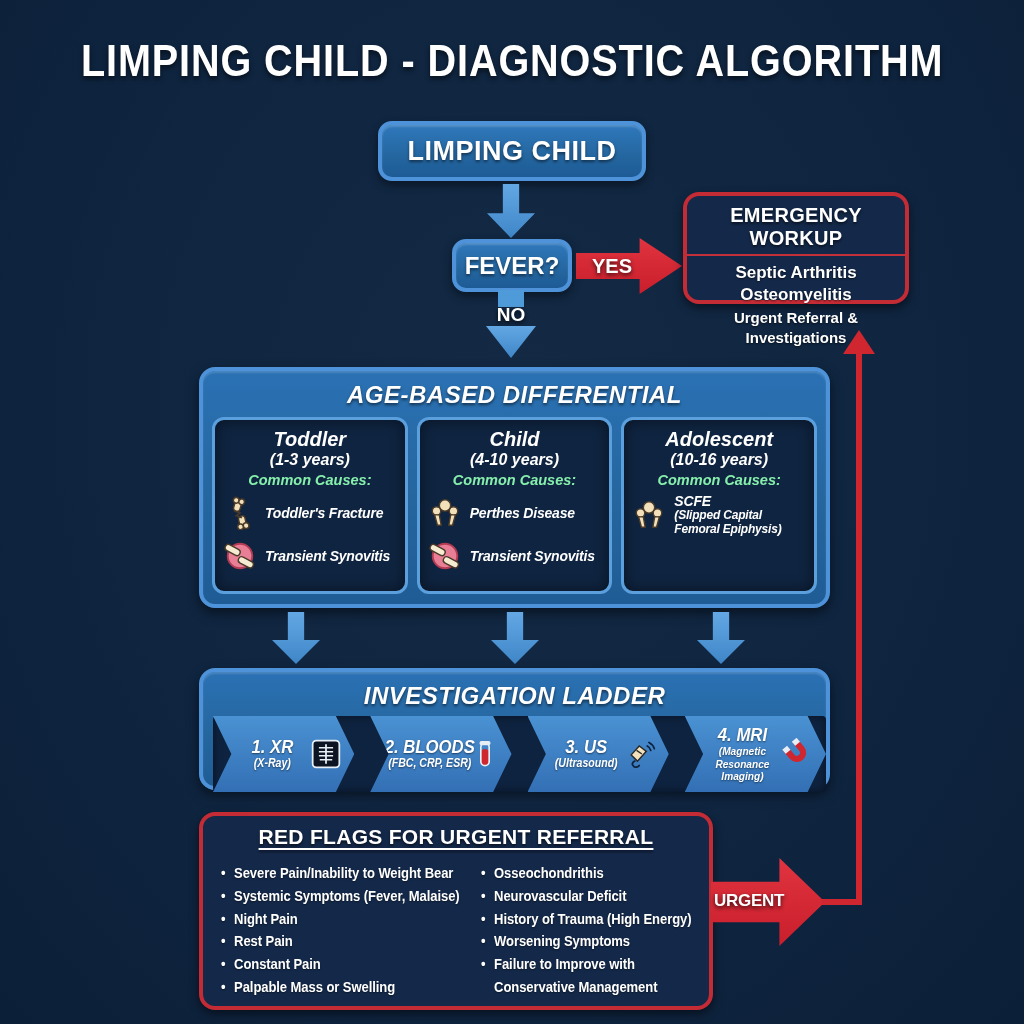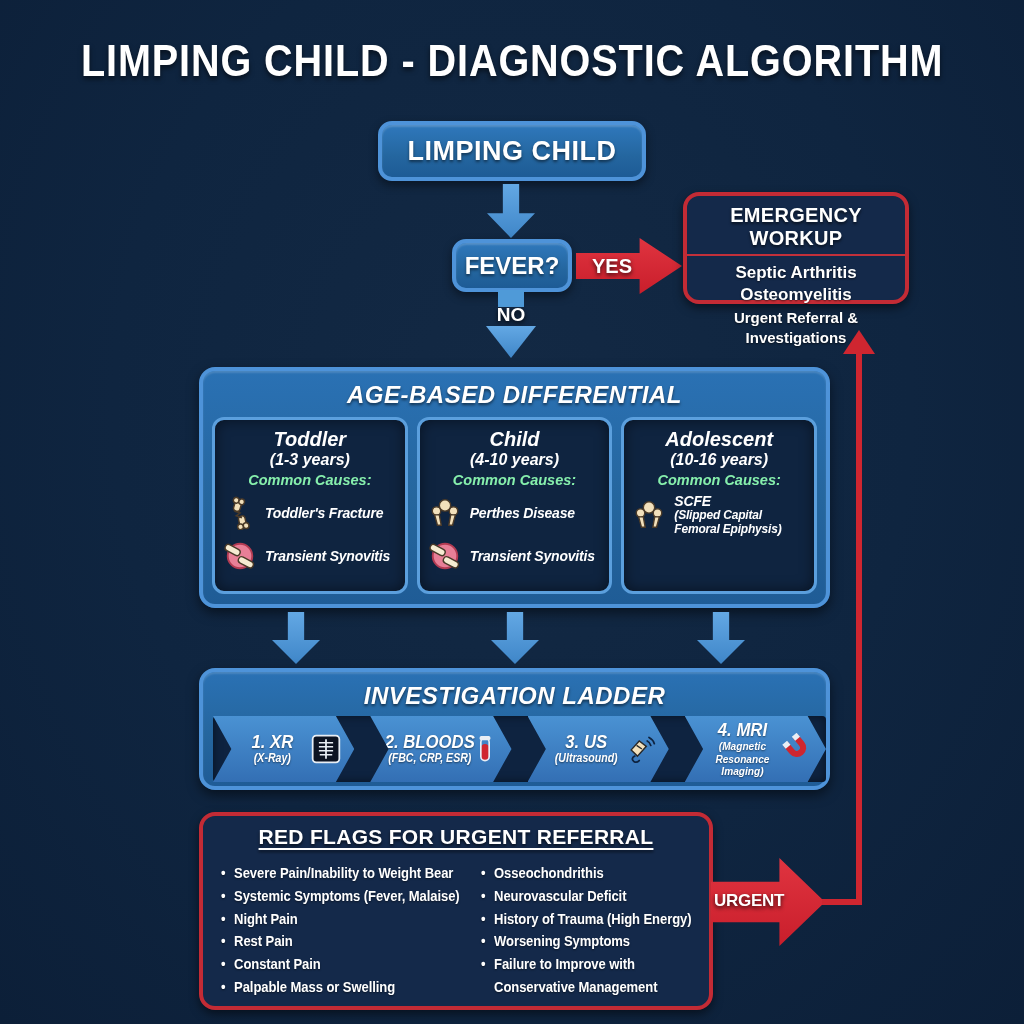--- a/index.html
+++ b/index.html
@@ -76,21 +76,21 @@
   .grp-title{ text-align:center; font-size:20px; font-weight:bold; line-height:1.1; }
   .grp-age{ text-align:center; font-size:16px; font-weight:bold; line-height:1.2; }
   .grp-causes-label{ text-align:center; font-size:14.5px; font-weight:bold; color:#86efac; margin:3px 0 8px; }
   .cause{ display:flex; align-items:center; gap:8px; padding:0 2px; margin-bottom:9px; }
   .cause svg{ flex:none; }
   .cause-text{ font-size:14px; font-weight:bold; line-height:1.15; letter-spacing:-.2px; }
   .cause-sub{ display:block; font-size:12px; font-weight:bold; line-height:1.15; }
   .cause-sub:empty{ display:none; }
   
   .ladder-band{
-    position:absolute; left:10px; right:0; top:44px; height:66px;
+    position:absolute; left:10px; right:0; top:44px; height:76px;
     background:#0e2340; border-radius:4px; display:flex; gap:16px; align-items:stretch;
     box-shadow:inset 0 0 10px rgba(0,0,0,.5);
   }
   .chevron{
     position:relative; flex:1;
     background:linear-gradient(180deg,#4a92d3 0%, #336fb4 100%);
     clip-path:polygon(0 0,87% 0,100% 50%,87% 100%,0 100%,13% 50%);
     display:flex; align-items:center; justify-content:center;
   }
   .cv-text{ text-align:center; transform:scaleX(.88); padding-right:26px;

